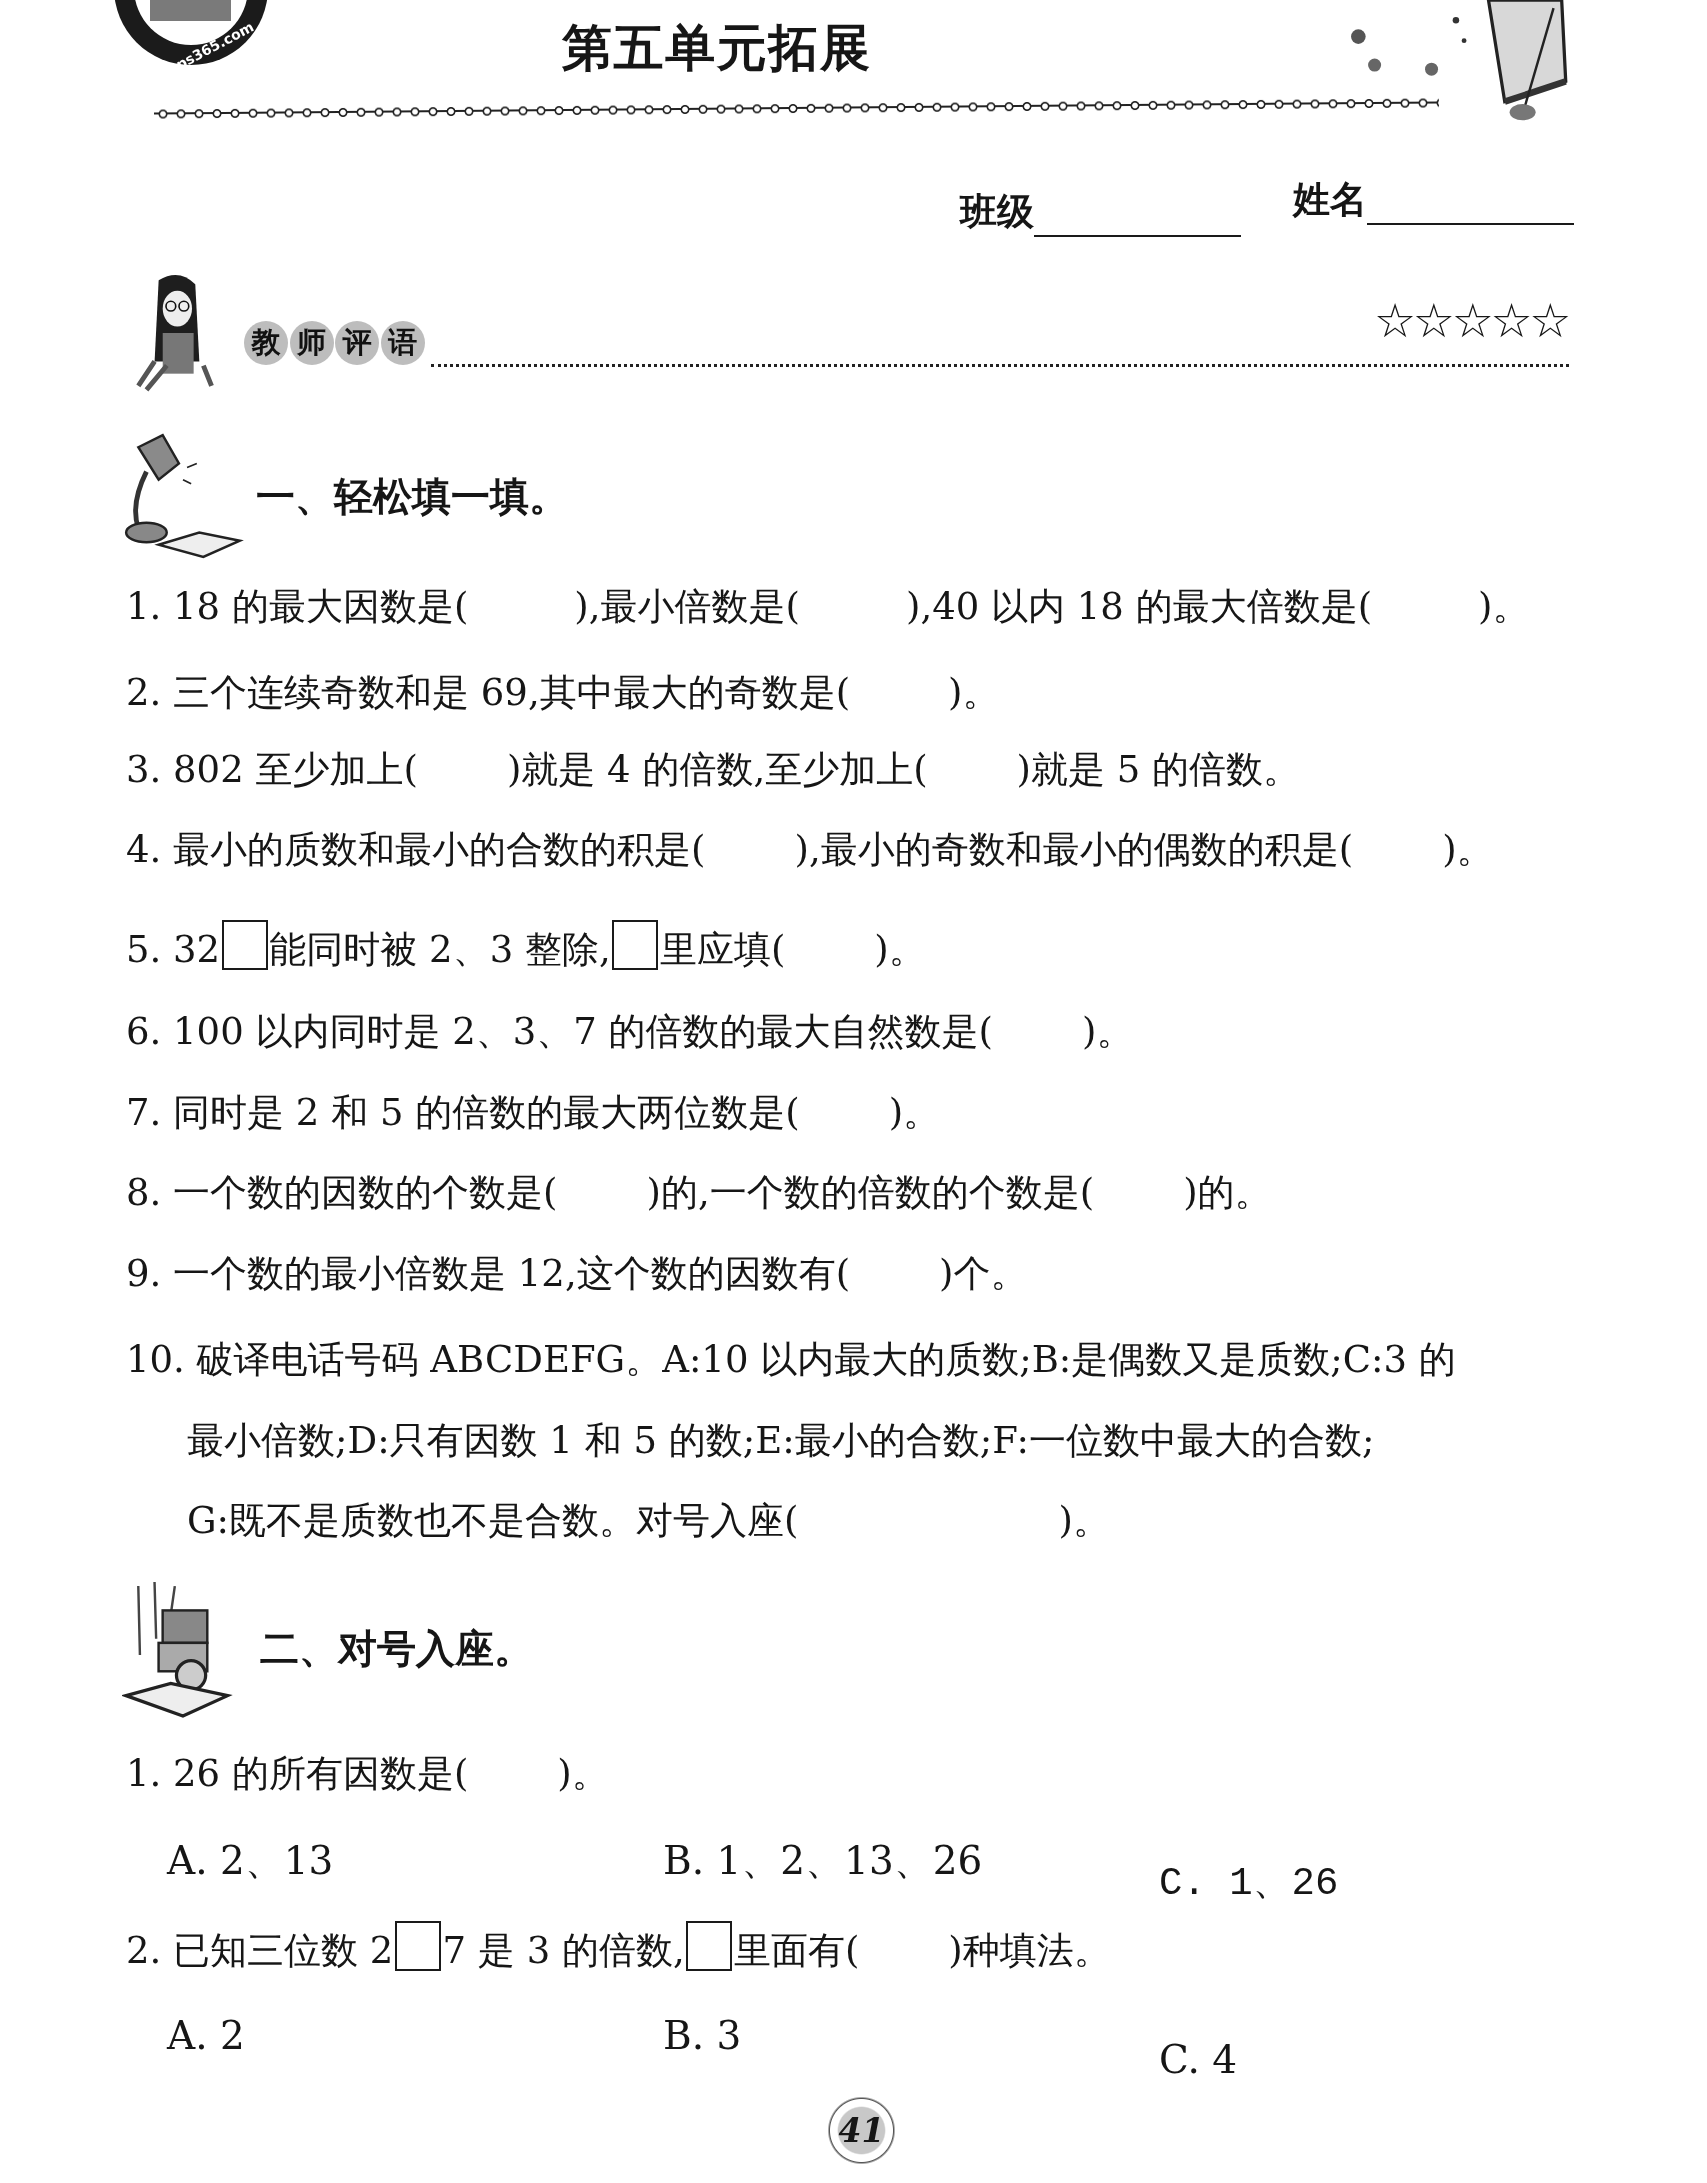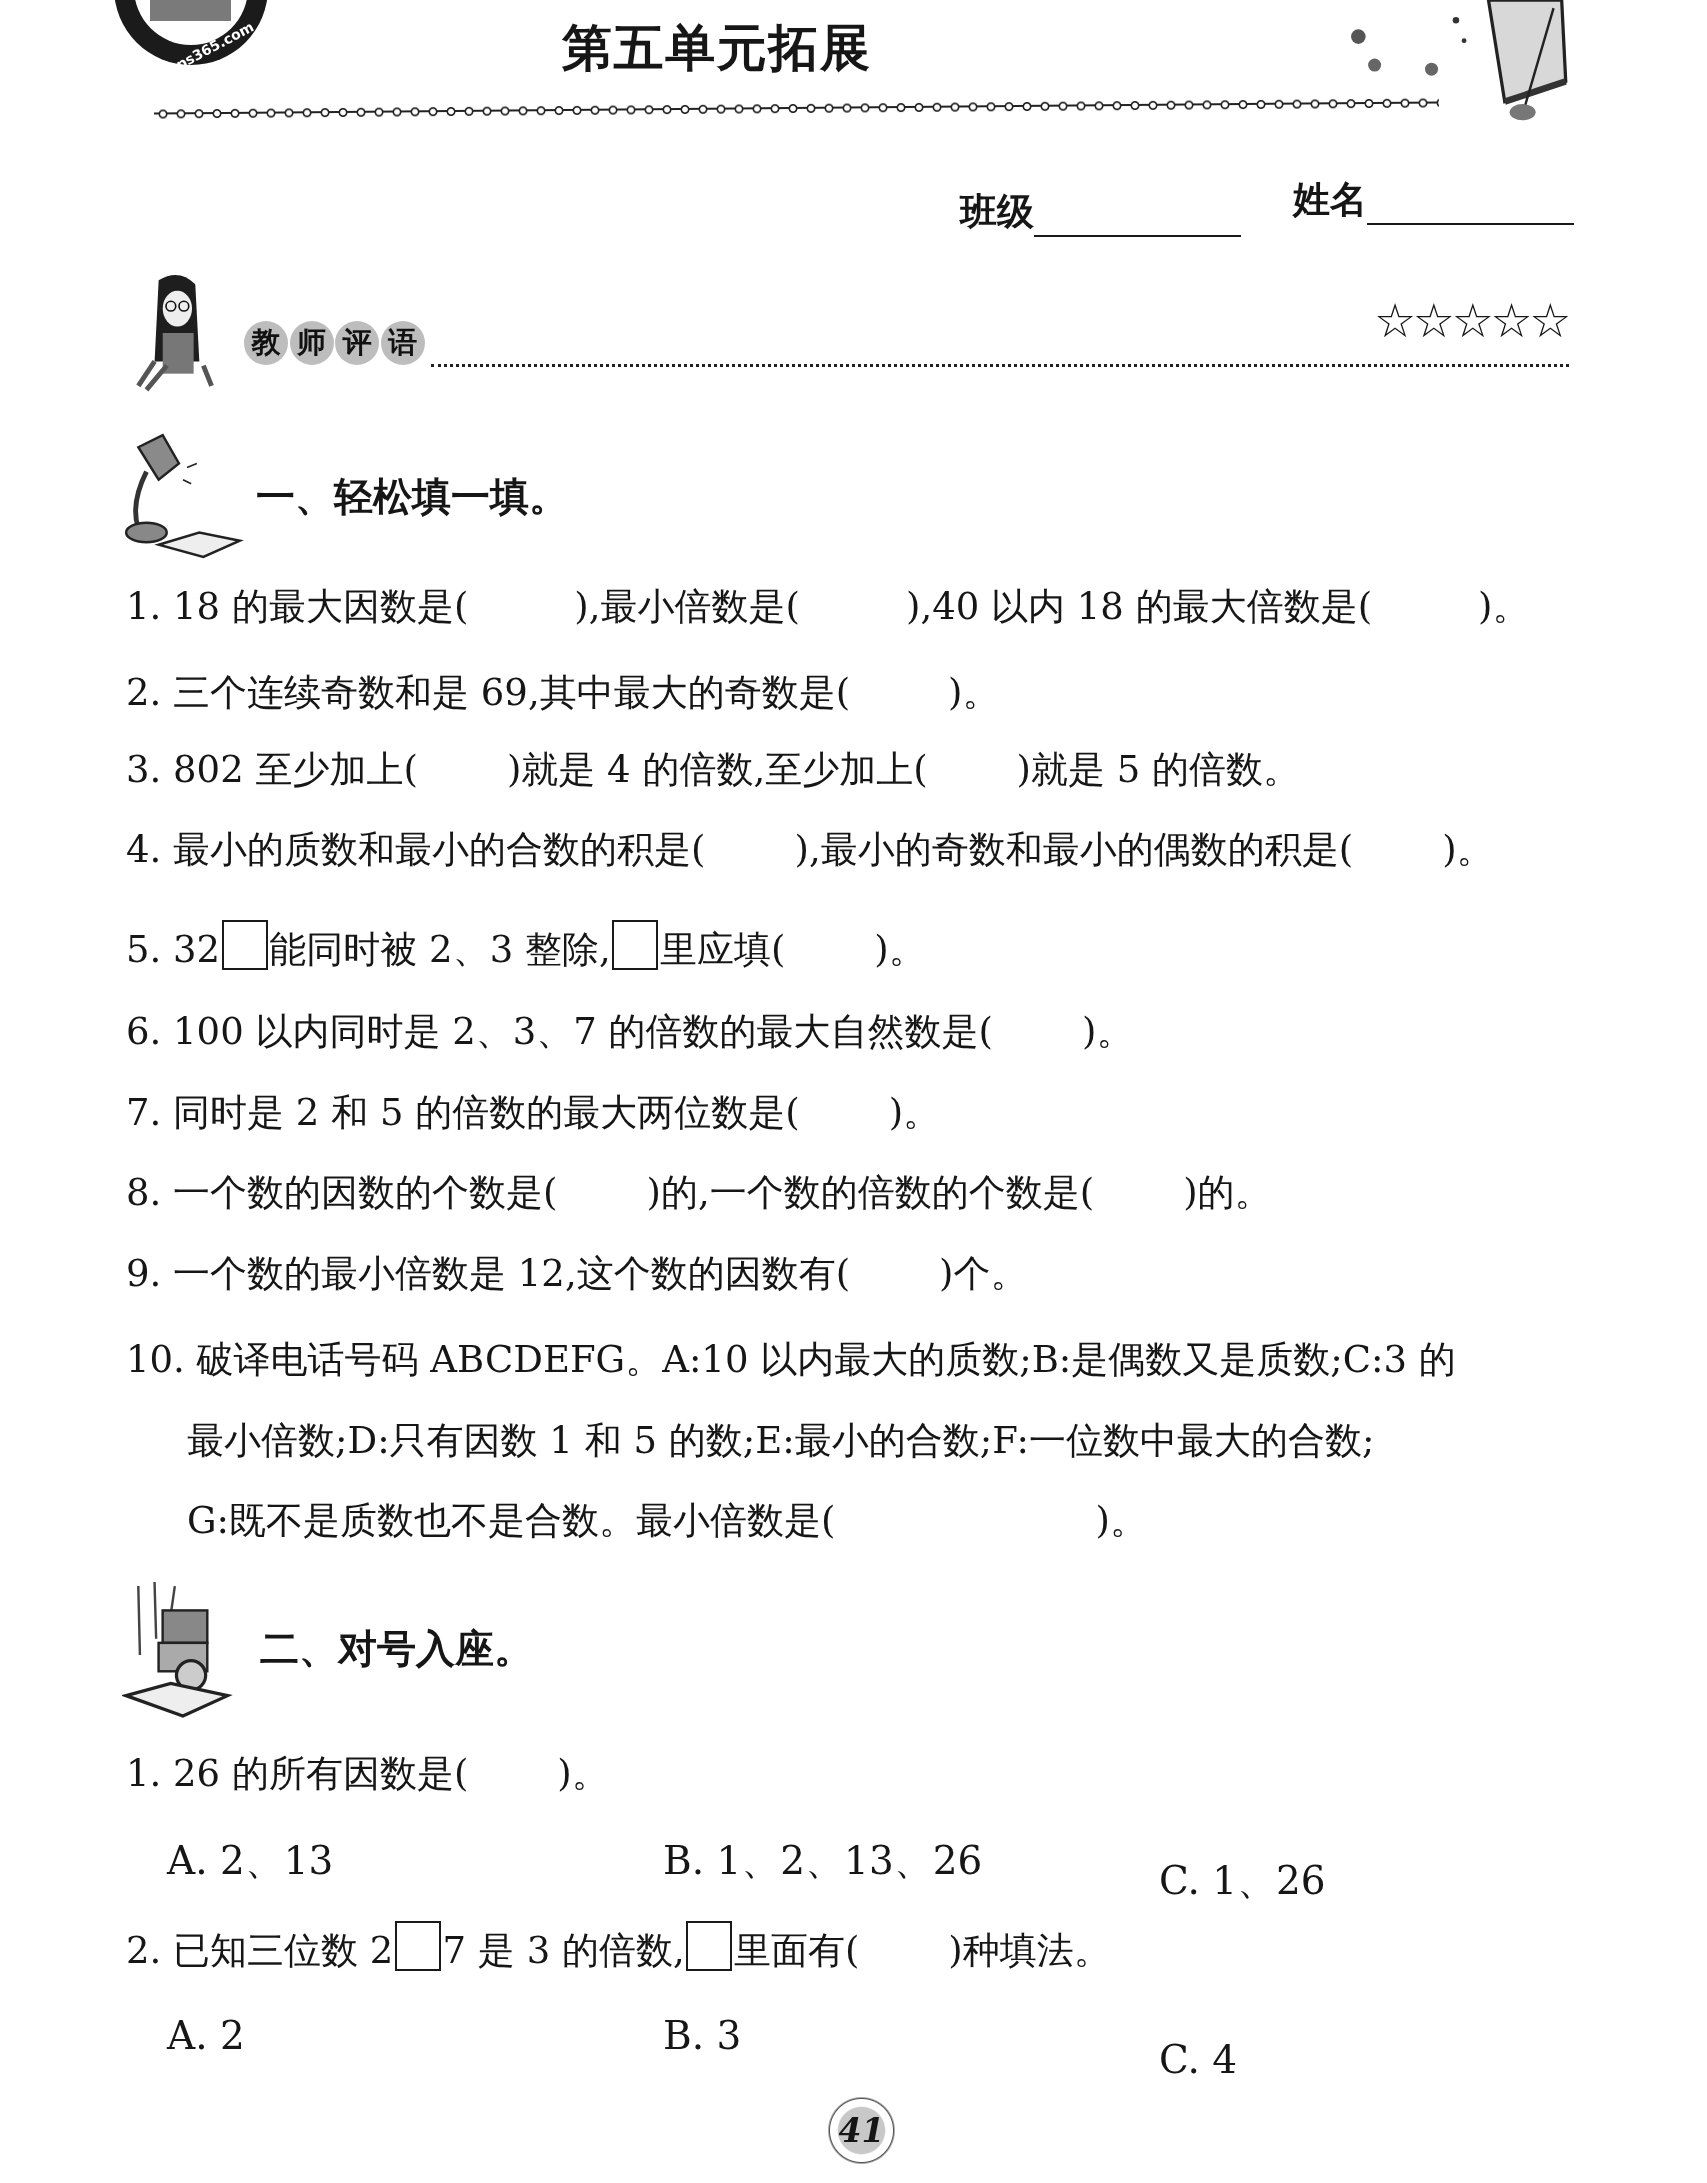--- a/index.html
+++ b/index.html
@@ -117,38 +117,38 @@
 </div>
 <div class="abs q" style="left:126px;top:1171px;">
   <span>8. 一个数的因数的个数是(</span><span class="blank" style="width:89px"></span><span>)的,一个数的倍数的个数是(</span><span class="blank" style="width:89px"></span><span>)的。</span>
 </div>
 <div class="abs q" style="left:126px;top:1252px;">
   <span>9. 一个数的最小倍数是 12,这个数的因数有(</span><span class="blank" style="width:89px"></span><span>)个。</span>
 </div>
 <div class="abs q" style="left:126px;top:1338px;">10. 破译电话号码 ABCDEFG。A:10 以内最大的质数;B:是偶数又是质数;C:3 的</div>
 <div class="abs q" style="left:187px;top:1419px;">最小倍数;D:只有因数 1 和 5 的数;E:最小的合数;F:一位数中最大的合数;</div>
 <div class="abs q" style="left:187px;top:1499px;">
-  <span>G:既不是质数也不是合数。最小倍数是(</span><span class="blank" style="width:260px"></span><span>)。</span>
+  <span>G:既不是质数也不是合数。对号入座(</span><span class="blank" style="width:260px"></span><span>)。</span>
 </div>
 
 <svg class="abs" style="left:122px;top:1582px;width:130px;height:138px;" viewBox="0 0 160 170">
   <path d="M20 5 L22 90 M40 0 L42 70 M65 5 L60 40" stroke="#444" stroke-width="3"></path>
   <rect x="50" y="35" width="55" height="40" fill="#888" stroke="#222" stroke-width="3"></rect>
   <rect x="45" y="75" width="60" height="35" fill="#aaa" stroke="#222" stroke-width="3"></rect>
   <circle cx="85" cy="115" r="18" fill="#ccc" stroke="#222" stroke-width="4"></circle>
   <path d="M5 140 L60 125 L130 140 L75 165 Z" fill="#eee" stroke="#222" stroke-width="4"></path>
 </svg>
 <div class="abs sec-head" style="left:260px;top:1622px;">二、对号入座。</div>
 
 <div class="abs q" style="left:126px;top:1752px;">
   <span>1. 26 的所有因数是(</span><span class="blank" style="width:89px"></span><span>)。</span>
 </div>
 <div class="abs opt" style="left:167px;top:1834px;">A. 2、13</div>
 <div class="abs opt" style="left:663px;top:1834px;">B. 1、2、13、26</div>
-<div class="abs opt" style="left:1159px;top:1854px;">C. 1、26</div>
+<div class="abs opt" style="left:1159px;top:1854px;font-family:Liberation Mono, monospace;">C. 1、26</div>
 
 <div class="abs q" style="left:126px;top:1921px;">
   <span>2. 已知三位数 2</span><span class="box"></span><span>7 是 3 的倍数,</span><span class="box"></span><span>里面有(</span><span class="blank" style="width:89px"></span><span>)种填法。</span>
 </div>
 <div class="abs opt" style="left:167px;top:2013px;">A. 2</div>
 <div class="abs opt" style="left:663px;top:2013px;">B. 3</div>
 <div class="abs opt" style="left:1159px;top:2037px;">C. 4</div>
 
 <div class="abs pagenum">41</div>
 

